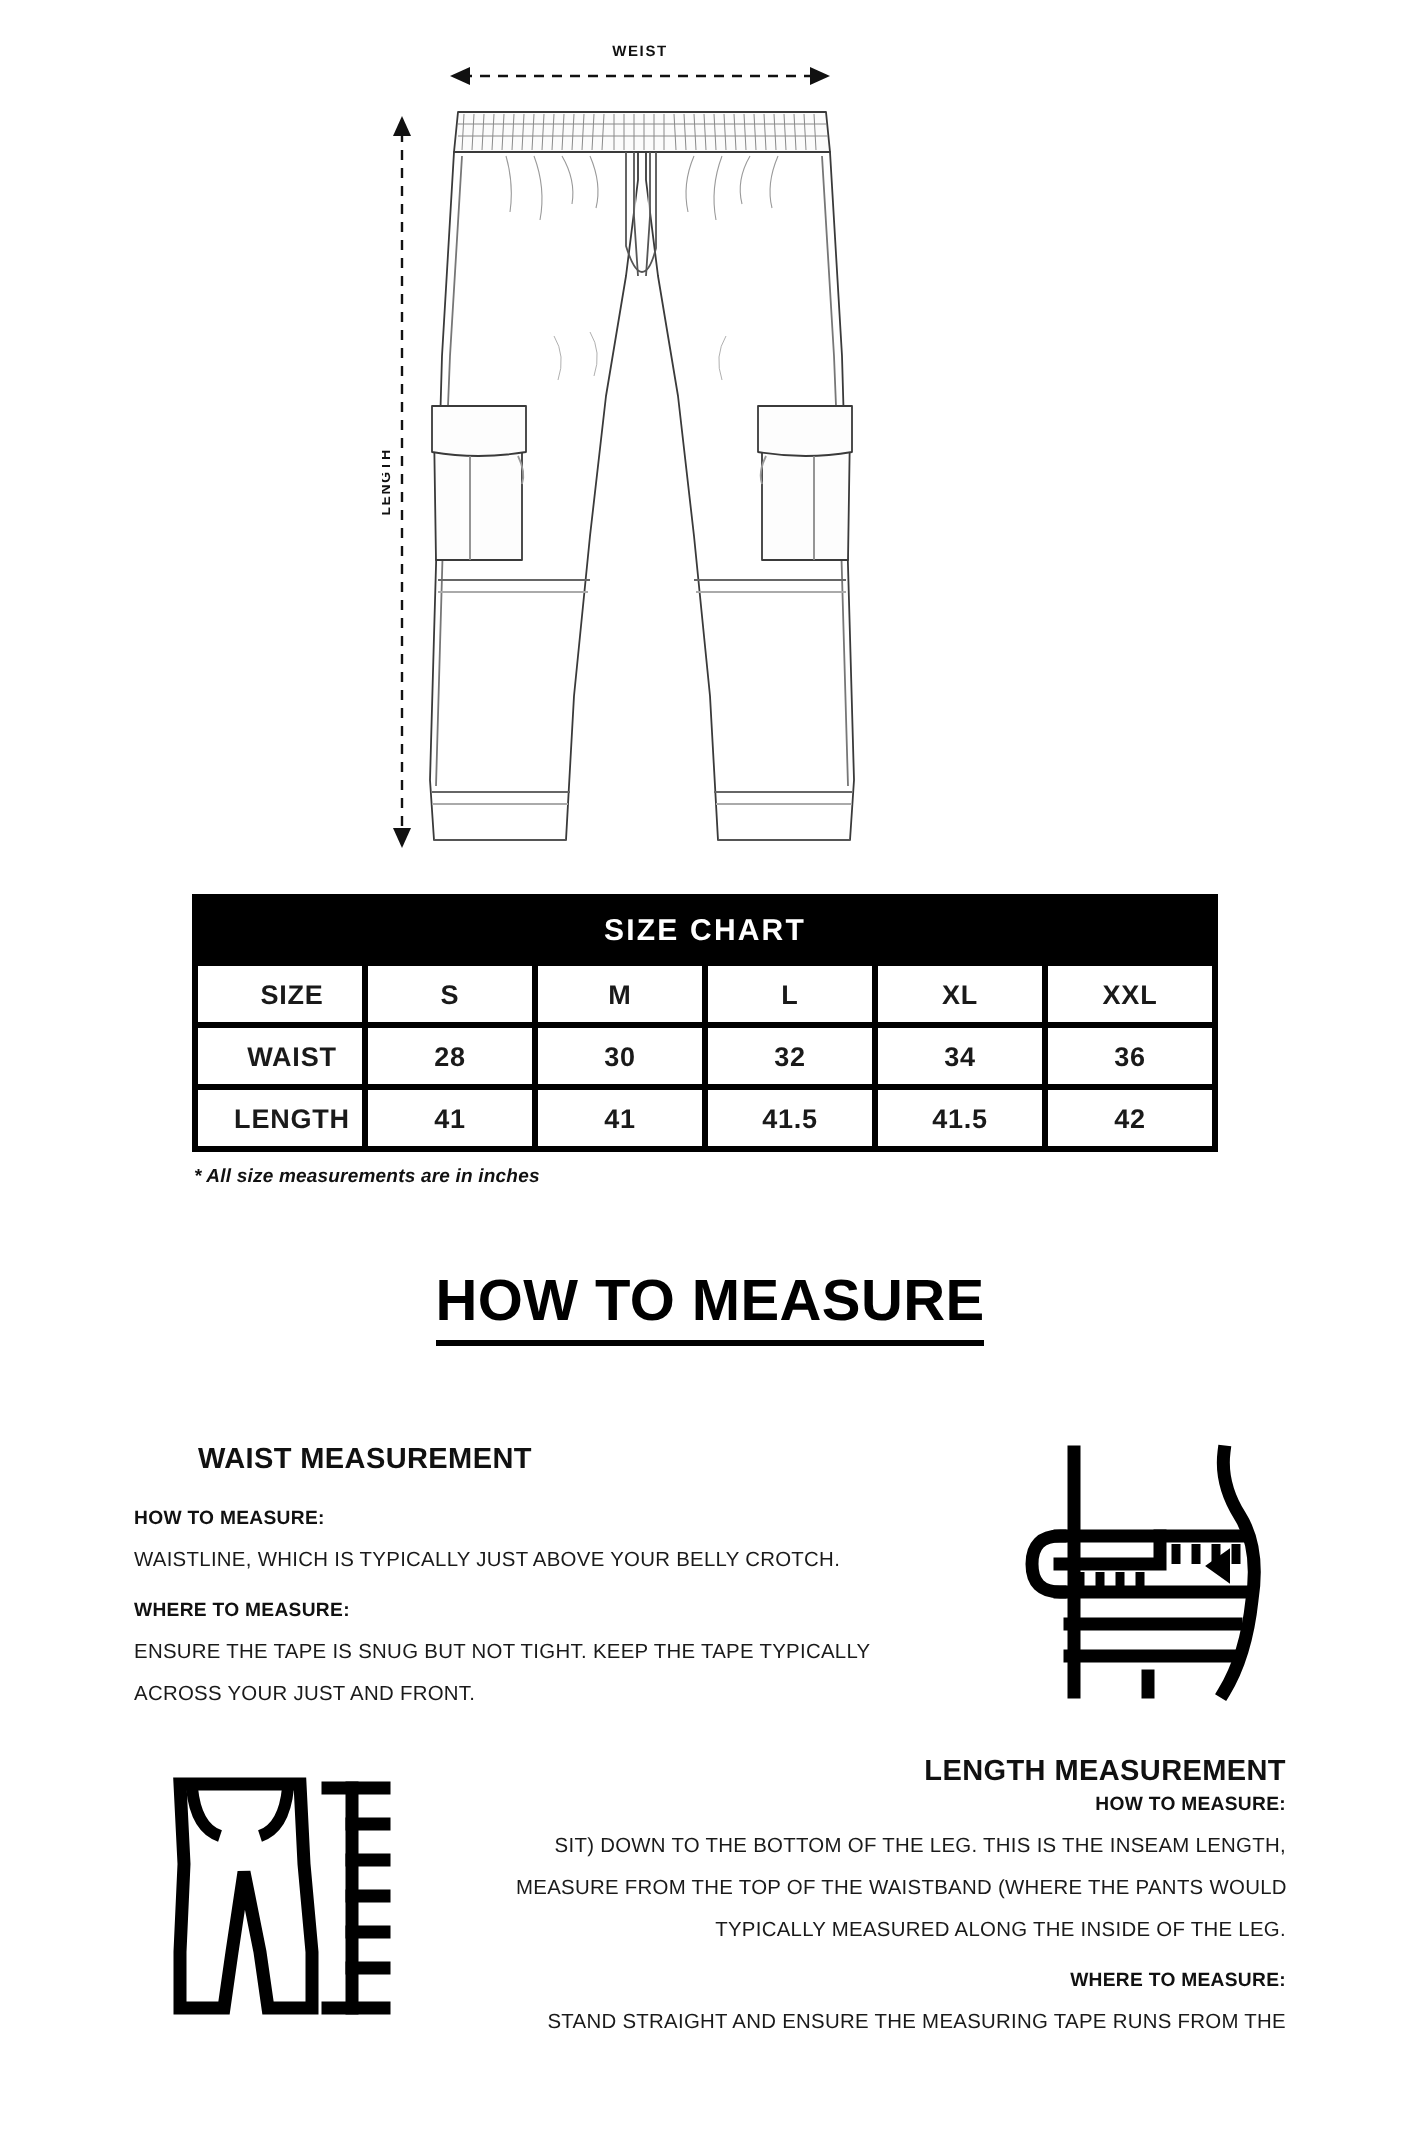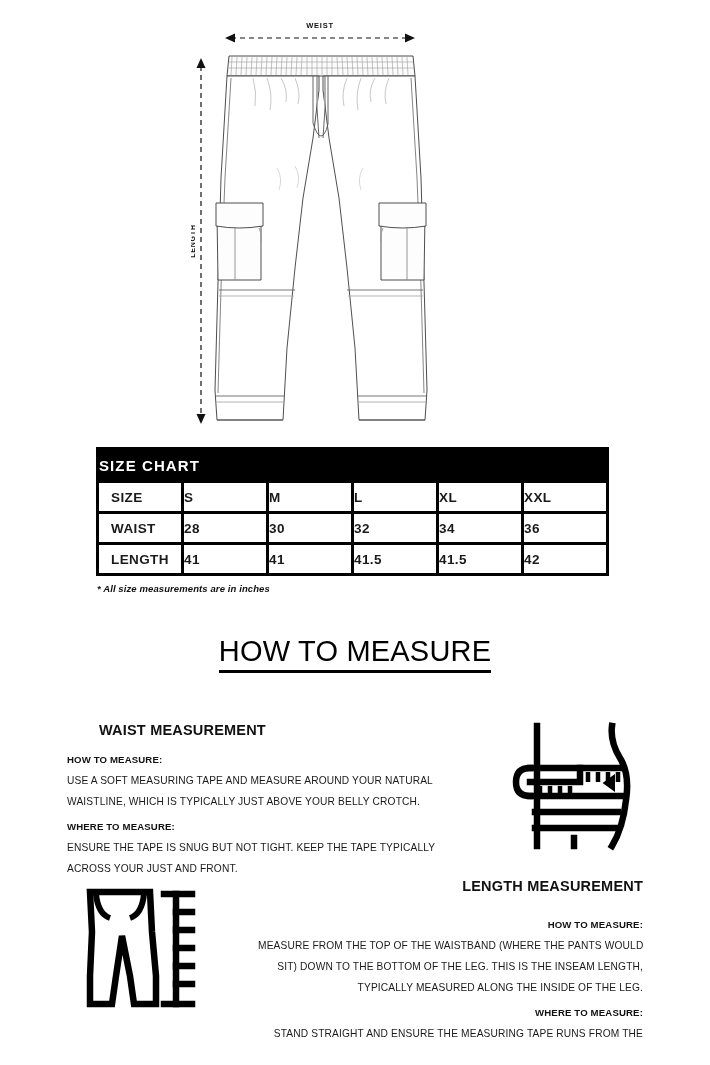--- a/index.html
+++ b/index.html
@@ -30,21 +30,21 @@
   table.size-chart {
     width: 100%;
     border-collapse: collapse;
     table-layout: fixed;
   }
   table.size-chart td, table.size-chart th {
     border: 3px solid #000;
     height: 31px;
     font-size: 13.5px;
     font-weight: bold;
-    text-align: left;
+    text-align: center;
     vertical-align: middle;
     letter-spacing: 0.4px;
   }
   tr.chart-title-row td {
     background: #000;
     color: #fff;
     height: 33px;
     font-size: 15px;
     letter-spacing: 1.1px;
     border-color: #000;
@@ -66,21 +66,21 @@
     color: #111;
   }
 
   
   .howto-title {
     position: absolute;
     left: 0; top: 635px;
     width: 710px;
     text-align: center;
     font-size: 29px;
-    font-weight: normal;
+    font-weight: bold;
     letter-spacing: 0.2px;
     color: #000;
   }
   .howto-title span {
     border-bottom: 3px solid #000;
     padding-bottom: 3px;
   }
 
   
   .waist-section {
@@ -95,21 +95,21 @@
     width: 385px;
     text-align: right;
   }
   .sec-title {
     font-size: 14.5px;
     font-weight: bold;
     letter-spacing: 0.2px;
     color: #111;
   }
   .waist-section .sec-title { margin-bottom: 16px; margin-left: 32px; }
-  .length-section .sec-title { margin-bottom: 25px; }
+  .length-section .sec-title { margin-bottom: 3px; }
   .sub-label {
     font-size: 9.6px;
     font-weight: bold;
     letter-spacing: 0.15px;
     color: #111;
     margin-bottom: 5px;
   }
   .body-line {
     font-size: 10.2px;
     line-height: 21px;
@@ -252,21 +252,20 @@
 
   <div class="footnote">* All size measurements are in inches</div>
 
   <div class="howto-title">
     <span>HOW TO MEASURE</span>
   </div>
 
   <div class="waist-section">
     <div class="sec-title">WAIST MEASUREMENT</div>
     <div class="sub-label">HOW TO MEASURE:</div>
-    <div class="body-line">USE A SOFT MEASURING TAPE AND MEASURE AROUND YOUR NATURAL</div>
     <div class="body-line">WAISTLINE, WHICH IS TYPICALLY JUST ABOVE YOUR BELLY CROTCH.</div>
     <div class="sub-label gap-sub">WHERE TO MEASURE:</div>
     <div class="body-line">ENSURE THE TAPE IS SNUG BUT NOT TIGHT. KEEP THE TAPE TYPICALLY</div>
     <div class="body-line">ACROSS YOUR JUST AND FRONT.</div>
   </div>
 
   <div class="waist-icon">
     <svg width="130" height="140" viewBox="0 0 130 140">
       <g fill="none" stroke="#000" stroke-width="6.5" stroke-linecap="square">
 
@@ -295,22 +294,22 @@
         <path d="M32 70 L32 80 M42 70 L42 80 M52 70 L52 80 M62 70 L62 80"></path>
       </g>
 
       <path d="M105 62 L98 67 L105 72 Z" fill="#000" stroke="#000" stroke-width="4"></path>
     </svg>
   </div>
 
   <div class="length-section">
     <div class="sec-title">LENGTH MEASUREMENT</div>
     <div class="sub-label">HOW TO MEASURE:</div>
+    <div class="body-line">SIT) DOWN TO THE BOTTOM OF THE LEG. THIS IS THE INSEAM LENGTH,</div>
     <div class="body-line">MEASURE FROM THE TOP OF THE WAISTBAND (WHERE THE PANTS WOULD</div>
-    <div class="body-line">SIT) DOWN TO THE BOTTOM OF THE LEG. THIS IS THE INSEAM LENGTH,</div>
     <div class="body-line">TYPICALLY MEASURED ALONG THE INSIDE OF THE LEG.</div>
     <div class="sub-label gap-sub">WHERE TO MEASURE:</div>
     <div class="body-line">STAND STRAIGHT AND ENSURE THE MEASURING TAPE RUNS FROM THE</div>
   </div>
 
   <div class="length-icon">
     <svg width="125" height="135" viewBox="0 0 125 135">
       <g fill="none" stroke="#000" stroke-width="6.5" stroke-linejoin="miter">
 
         <path d="M18 12 L78 12 L80 52 L84 96 L84 124 L62 124 L58 96 L50 56

